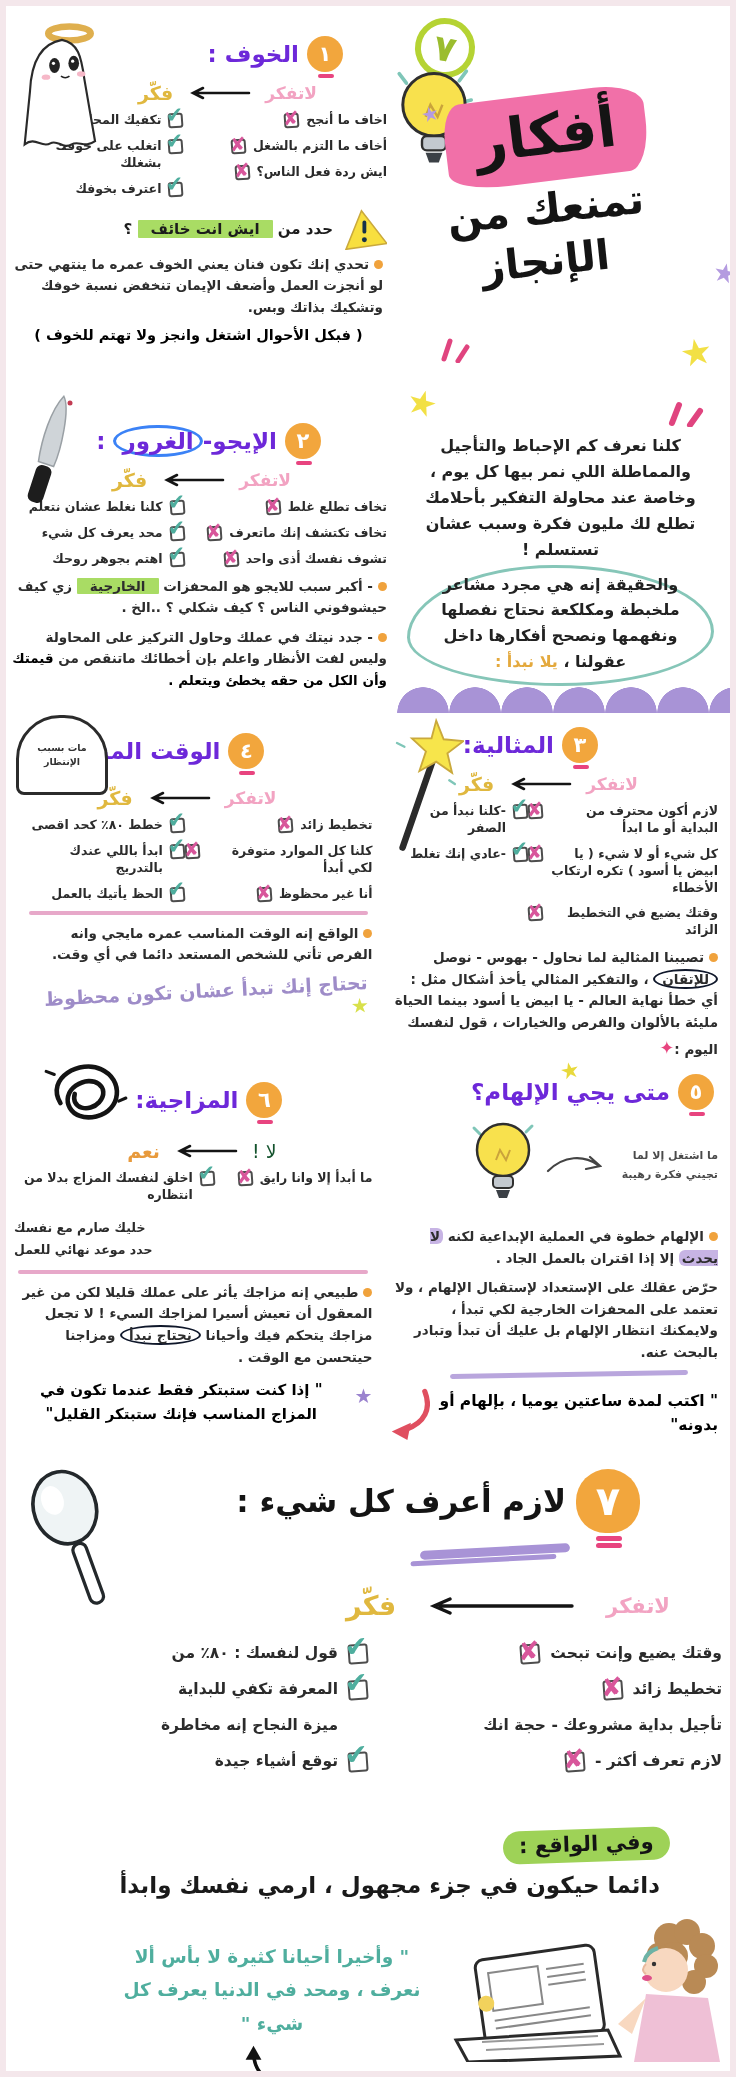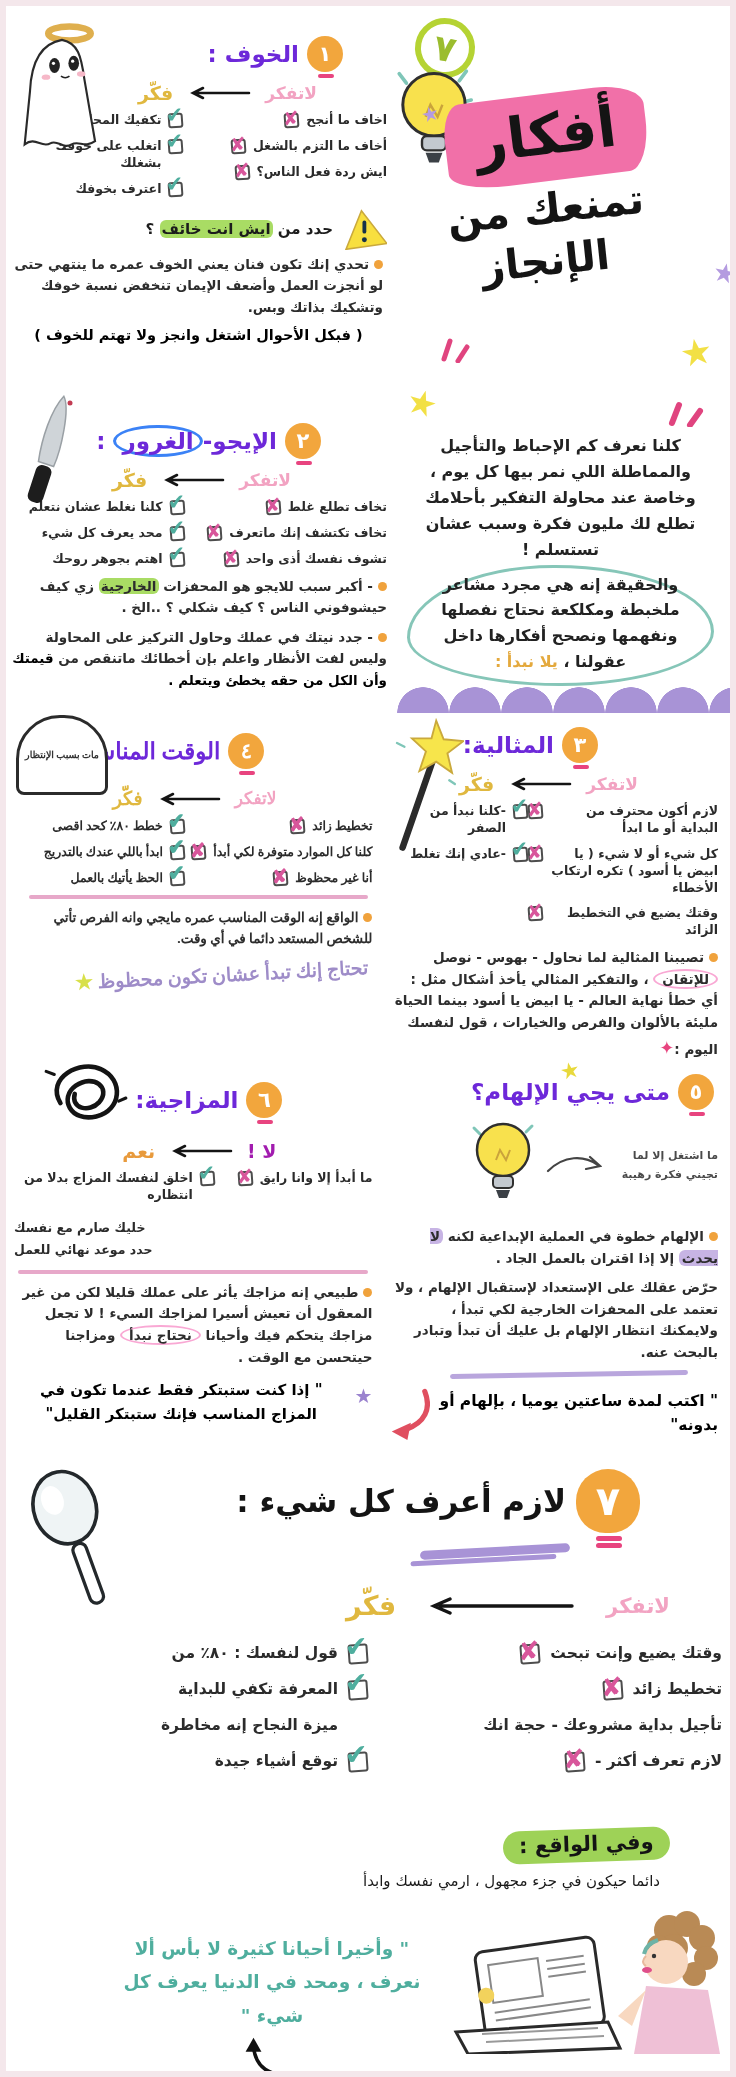--- a/index.html
+++ b/index.html
@@ -28,23 +28,23 @@
   .ccol.do{width:46%;}
   .crow{display:flex;align-items:flex-start;gap:7px;font-size:12.5px;font-weight:600;color:#2b2b2b;line-height:1.35;}
   .cbox{width:15px;height:15px;border:2px solid #4d4d4d;border-radius:3px;position:relative;flex:none;transform:rotate(-4deg);margin-top:1px;background:#fff;}
   .mark{position:absolute;font-style:normal;font-weight:bold;line-height:1;}
   .xmark{top:-6px;left:-3px;font-size:19px;color:#d8569b;}
   .vmark{top:-10px;left:-4px;font-size:21px;color:#4fae9e;}
   .para{font-size:13.5px;font-weight:600;color:#2d2d2d;line-height:1.6;margin:8px 0;}
   .bullet{display:inline-block;width:9px;height:9px;border-radius:50%;background:#f0a23c;margin-left:5px;}
   .teal{color:#000000;}
   .quote{font-size:14.5px;font-weight:bold;margin:6px 0;line-height:1.6;}
-  .hl-green{background:#a9dc64;padding:0 2px;border-radius:6px;}
+  .hl-green{background:#a9dc64;padding:0 13px;border-radius:1px;}
   .hl-purple{background:#c7b4e4;padding:0 3px;border-radius:6px;}
-  .circ-yellow{border:2px solid #f9a8d4;border-radius:50%;padding:0 7px;}
+  .circ-yellow{border:2px solid #0f172a;border-radius:50%;padding:0 7px;}
   .divider-pink{height:4px;background:#e7a8c9;border-radius:3px;margin:8px 4px;}
   .underline-purple{height:5px;background:#b9a6dd;border-radius:3px;margin:2px 30px 8px 60px;transform:rotate(-1deg);}
   .star{font-style:normal;}
 
   
   .colA-right{width:46%;position:relative;}
   .colA-left{width:54%;position:relative;padding:30px 10px 0 4px;}
   .badge7{position:absolute;top:12px;left:18px;width:60px;height:60px;border:6px solid #b5d333;border-radius:50%;display:flex;align-items:center;justify-content:center;transform:rotate(10deg);color:#9bbd2e;font-size:36px;font-weight:800;background:#fff;}
   .title-block{margin:88px 36px 0 0;text-align:center;position:relative;}
   .t-word{display:inline-block;font-size:56px;font-weight:800;color:#141414;background:#f170a8;padding:8px 30px 14px 30px;border-radius:18px 48px 22px 58px/38px 22px 50px 18px;transform:rotate(-7deg);}
@@ -62,36 +62,36 @@
   .intro-p{font-size:16px;font-weight:600;color:#222;line-height:1.62;text-align:center;margin:0;}
   .intro-oval{border:3px solid #86c6b8;border-radius:48% 52% 50% 50%/60% 55% 45% 40%;padding:4px 10px 8px 10px;margin-top:2px;}
   .cta{color:#e4a93d;font-weight:800;}
   .scallop{position:absolute;bottom:0;left:0;right:0;height:26px;background:radial-gradient(26px 26px at 26px 26px,#a893d6 98%,transparent 100%);background-size:52px 26px;background-repeat:repeat-x;}
   .knife{position:absolute;top:-4px;left:10px;}
   .ego-head{margin-right:66px;margin-top:16px;}
   .oval-y{border:3px solid #3b82f6;border-radius:50%;padding:0 6px;}
 
   
   .colC-right{width:48%;position:relative;padding:14px 12px 0 8px;}
-  .colC-left{width:52%;position:relative;padding:20px 10px 0 19px;font-family:Liberation Serif, serif;}
+  .colC-left{width:52%;position:relative;padding:20px 10px 0 19px;}
   .wand{position:absolute;top:2px;left:4px;}
   .perf-head{margin-right:120px;}
   .tomb{position:absolute;top:2px;left:10px;width:92px;height:80px;border:3px solid #2b2b2b;border-radius:44px 44px 8px 8px;background:#fff;display:flex;align-items:center;justify-content:center;text-align:center;font-size:9.5px;font-weight:600;color:#333;padding:6px;line-height:1.5;}
   .timing-head{margin-right:108px;}
   .handwrite{color:#9e8cc8;font-size:19px;font-weight:bold;transform:rotate(-3deg);margin:14px 4px 0 0;letter-spacing:1px;}
 
   
   .colD-right{width:48%;position:relative;padding:16px 12px 0 8px;}
   .colD-left{width:52%;position:relative;padding:24px 10px 0 8px;}
   .insp-head{margin-right:4px;}
   .bulbrow{display:flex;align-items:center;gap:6px;margin:6px 0 0 0;}
   .bubble{font-size:11px;font-weight:600;color:#4a4a4a;line-height:1.7;width:110px;}
   .scribble{position:absolute;top:-2px;left:34px;}
   .mood-head{margin-right:90px;}
-  .no-label{color:#a21caf;font-size:19px;font-weight:bold;}
+  .no-label{color:#14532d;font-size:19px;font-weight:normal;}
   .yes-label{color:#e89a3c;font-size:19px;font-weight:bold;}
   .sublines{font-size:12.5px;font-weight:600;color:#2b2b2b;text-align:left;margin:4px 30px 0 0;line-height:1.8;}
   .q-wrap{display:flex;align-items:flex-start;gap:6px;}
 
   
   .magnifier{position:absolute;top:8px;left:14px;}
   .know-head{display:flex;align-items:center;gap:10px;justify-content:flex-start;margin:26px 90px 0 0;}
   .bigball{width:64px;height:64px;border-radius:50% 50% 46% 46%;background:#f2a63d;color:#fff;display:flex;align-items:center;justify-content:center;font-size:40px;font-weight:800;position:relative;flex:none;}
   .bigball::after{content:"";position:absolute;bottom:-8px;right:18px;width:26px;height:5px;background:#e8447f;border-radius:3px;box-shadow:0 7px 0 #e8447f;}
   .know-title{font-size:31px;font-weight:800;color:#141414;margin:0;}
@@ -102,21 +102,21 @@
   .bigchecks{display:flex;margin:22px 8px 0 8px;}
   .bigchecks .crow{font-size:15.5px;font-weight:700;gap:10px;}
   .bigchecks .ccol{gap:15px;}
   .bigchecks .cbox{width:20px;height:20px;border-width:2.5px;}
   .bigchecks .xmark{font-size:26px;top:-8px;left:-4px;}
   .bigchecks .vmark{font-size:28px;top:-13px;left:-5px;}
   .spacer-line{height:21px;}
 
   
   .pill{display:inline-block;background:#9ed257;color:#141414;font-size:21px;font-weight:800;padding:3px 16px 6px 16px;border-radius:18px;transform:rotate(-2deg);margin:6px 60px 0 0;}
-  .f-text{font-size:15px;font-weight:400;color:#1a1a1a;margin:10px 70px 0 0;}
+  .f-text{font-size:23px;font-weight:700;color:#1a1a1a;margin:10px 70px 0 0;}
   .f-bottom{display:flex;align-items:flex-start;margin-top:14px;}
   .f-quote{width:300px;color:#4fae9e;font-size:18.5px;font-weight:800;text-align:center;line-height:1.8;margin-top:28px;}
   .lap{margin-right:8px;}
 </style>
 </head>
 <body>
 
 <div class="page">
 
   <div class="row rowA">

